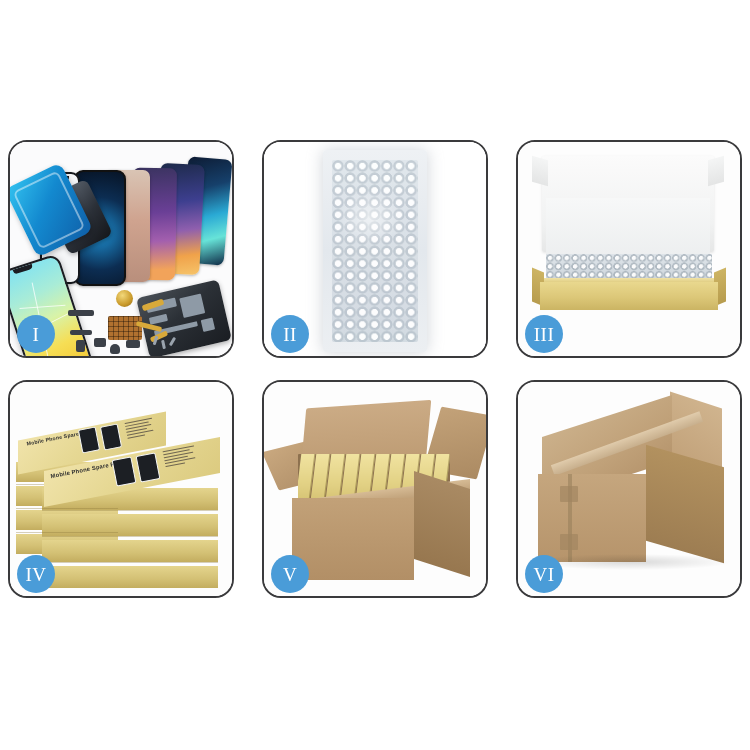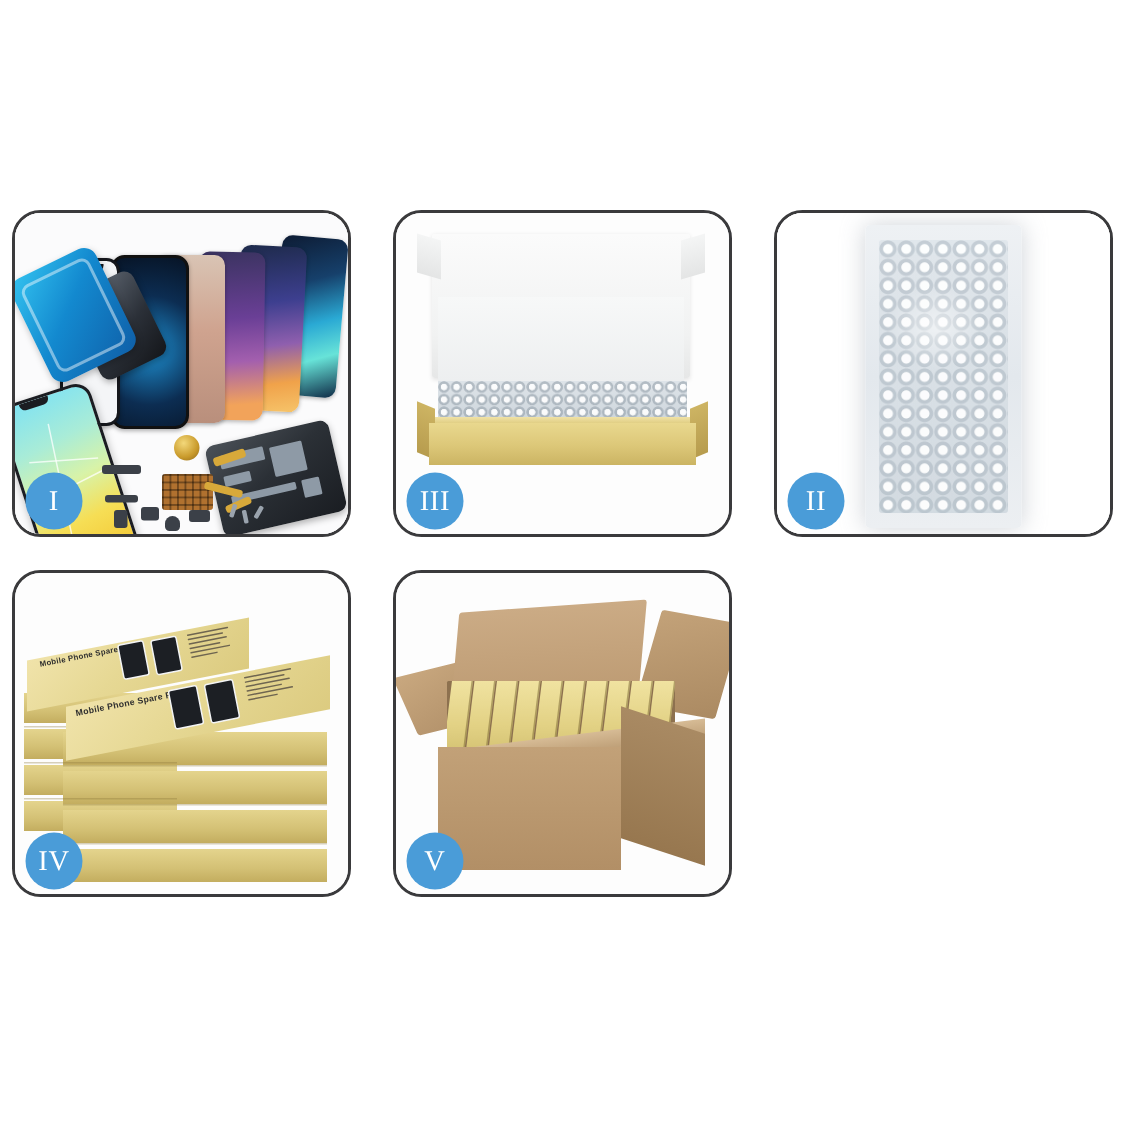--- a/index.html
+++ b/index.html
@@ -376,40 +376,40 @@
             <span style="left:8px;top:4px;transform:rotate(-12deg);"></span>
             <span style="left:17px;top:1px;transform:rotate(30deg);"></span>
           </span>
         </div>
       </div>
       <div class="badge">I</div>
     </div>
 
     <div class="panel">
       <div class="stage">
+        <div class="bw-bg"></div>
+        <div class="bw-sheet">
+          <div class="bw-inner"></div>
+          <div class="bw-glow"></div>
+        </div>
+      </div>
+      <div class="badge">II</div>
+    </div>
+
+    <div class="panel">
+      <div class="stage">
         <div class="m-lid"></div>
         <div class="m-foam"></div>
         <div class="m-bubble"></div>
         <div class="m-rim"></div>
         <div class="m-left"></div>
         <div class="m-right"></div>
         <div class="m-front"></div>
       </div>
       <div class="badge">III</div>
-    </div>
-
-    <div class="panel">
-      <div class="stage">
-        <div class="bw-bg"></div>
-        <div class="bw-sheet">
-          <div class="bw-inner"></div>
-          <div class="bw-glow"></div>
-        </div>
-      </div>
-      <div class="badge">II</div>
     </div>
 
     <div class="panel">
       <div class="stage">
         <div class="stack">
 
           <div class="kside" style="left:2px;top:62px;width:102px;height:20px;"></div>
           <div class="kside" style="left:2px;top:86px;width:102px;height:20px;"></div>
           <div class="kside" style="left:2px;top:110px;width:102px;height:20px;"></div>
           <div class="kside" style="left:2px;top:134px;width:102px;height:20px;"></div>
@@ -473,15 +473,29 @@
             <span style="left:120px;"></span>
           <span style="left:135px;"></span>
         </div>
         <div class="c-top-edge"></div>
         <div class="c-bodyr"></div>
         <div class="c-body"></div>
       </div>
       <div class="badge">V</div>
     </div>
 
+    <div class="panel">
+      <div class="stage">
+        <div class="s-topr"></div>
+        <div class="s-top"></div>
+        <div class="s-tape"></div>
+        <div class="s-side"></div>
+        <div class="s-front"></div>
+        <div class="s-seam"></div>
+        <div class="s-tab" style="top:104px;"></div>
+        <div class="s-tab" style="top:152px;"></div>
+        <div class="s-shadow"></div>
+      </div>
+      <div class="badge">VI</div>
+    </div>
 
   </div>
 </div>
 
 </body></html>

